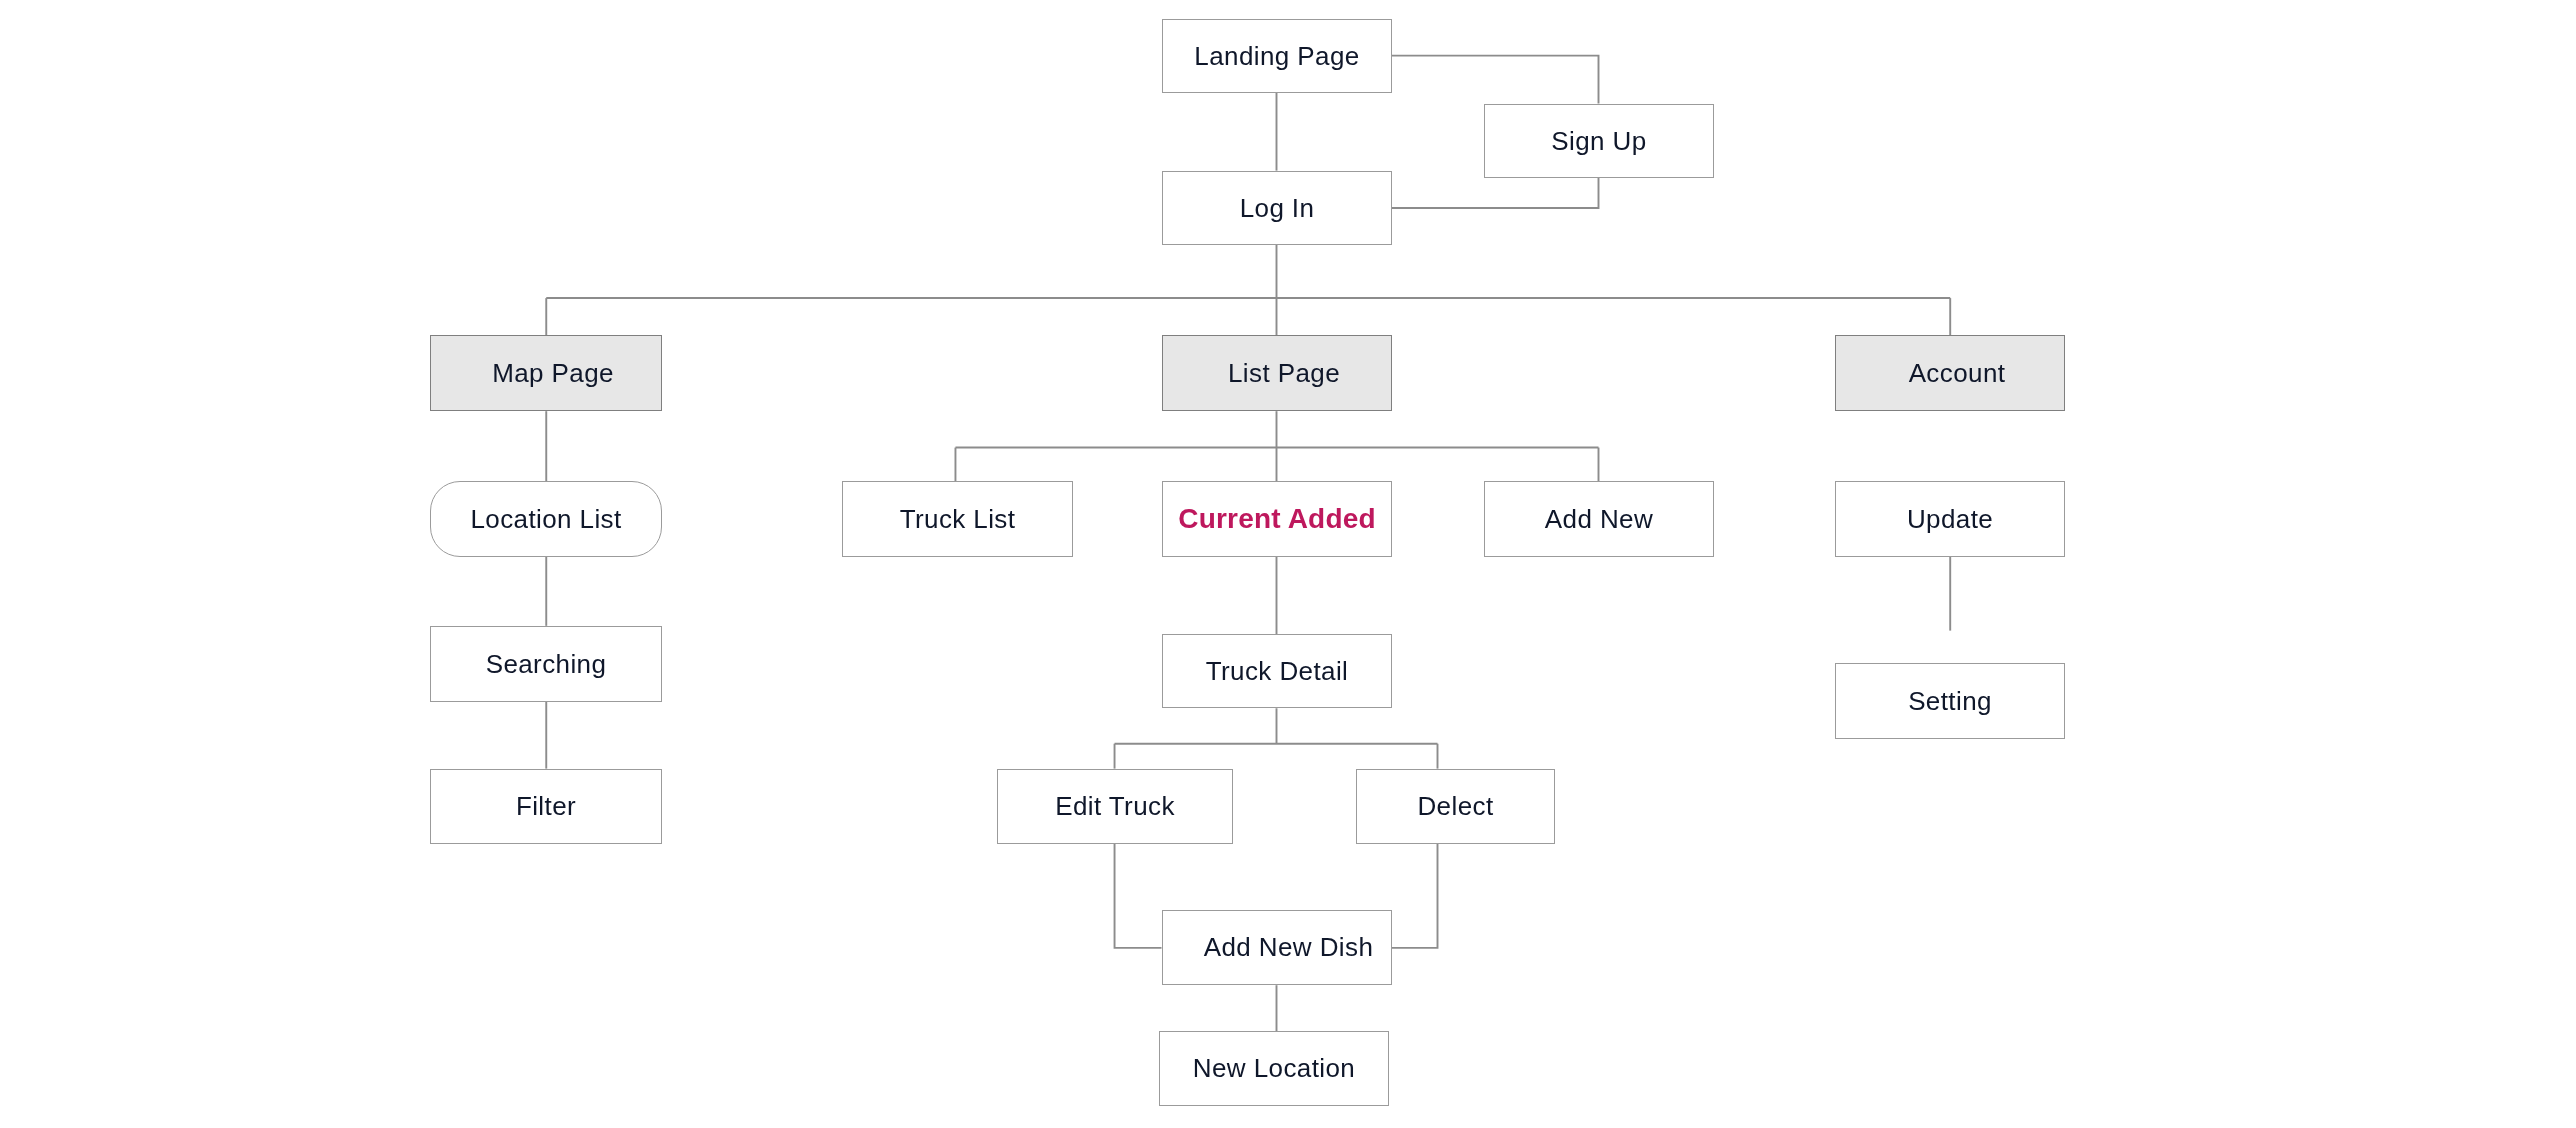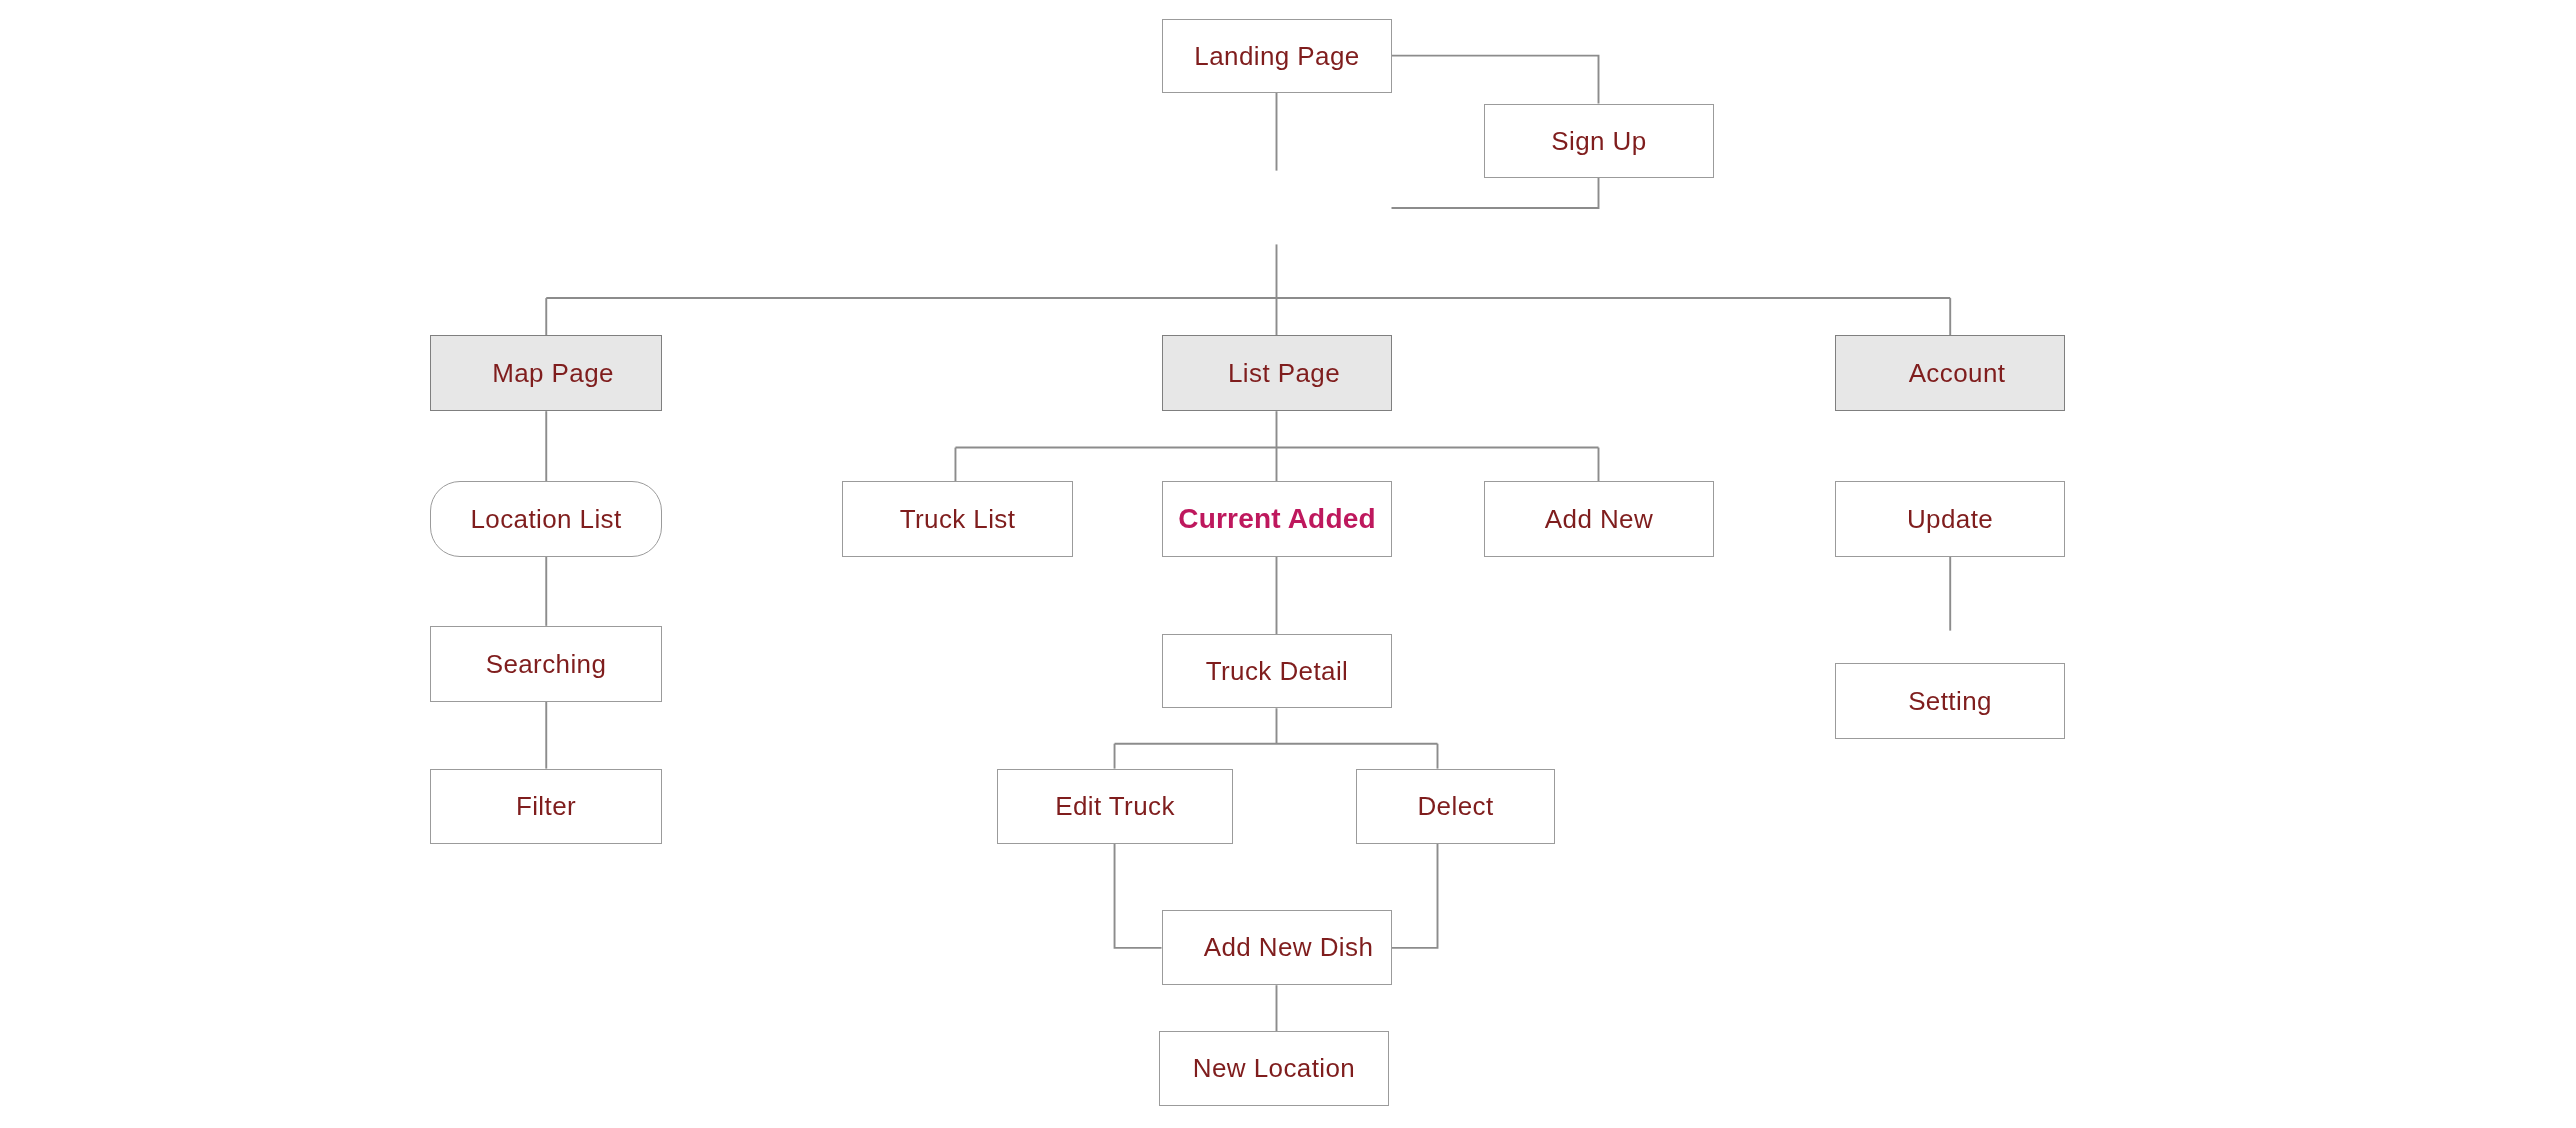--- a/index.html
+++ b/index.html
@@ -24,21 +24,21 @@
   .node {
     position: absolute;
     box-sizing: border-box;
     background: #ffffff;
     border: 1.9px solid #9b9b9b;
     display: flex;
     align-items: center;
     justify-content: center;
     font-size: 26px;
     letter-spacing: 0.4px;
-    color: #7f1d1d;
+    color: #0f172a;
     cursor: default;
     user-select: none;
   }
   .node.highlight {
     background: #e7e7e7;
     border-color: #7f7f7f;
     padding-left: 14px;
   }
   .node.emphasis {
     font-weight: 600;
@@ -80,20 +80,23 @@
       <polyline points="1500,880 1500,989 1452,989" fill="none" stroke="#8c8c8c" stroke-width="2"></polyline>
       <polyline points="1332,1028 1332,1076" fill="none" stroke="#8c8c8c" stroke-width="2"></polyline>
     </svg>
 
 <div class="node" style="left: 1162px; top: 19px; width: 230px; height: 74px;">
       <span class="node-label">Landing Page</span>
     </div>
     <div class="node" style="left: 1484px; top: 104px; width: 230px; height: 74px;">
       <span class="node-label">Sign Up</span>
     </div>
+    <div class="node" style="left: 1162px; top: 171px; width: 230px; height: 74px;">
+      <span class="node-label">Log In</span>
+    </div>
     <div class="node highlight" style="left: 430px; top: 335px; width: 232px; height: 76px;">
       <span class="node-label">Map Page</span>
     </div>
     <div class="node highlight" style="left: 1162px; top: 335px; width: 230px; height: 76px;">
       <span class="node-label">List Page</span>
     </div>
     <div class="node highlight" style="left: 1835px; top: 335px; width: 230px; height: 76px;">
       <span class="node-label">Account</span>
     </div>
     <div class="node" style="left: 430px; top: 481px; width: 232px; height: 76px; border-radius: 30px;">

